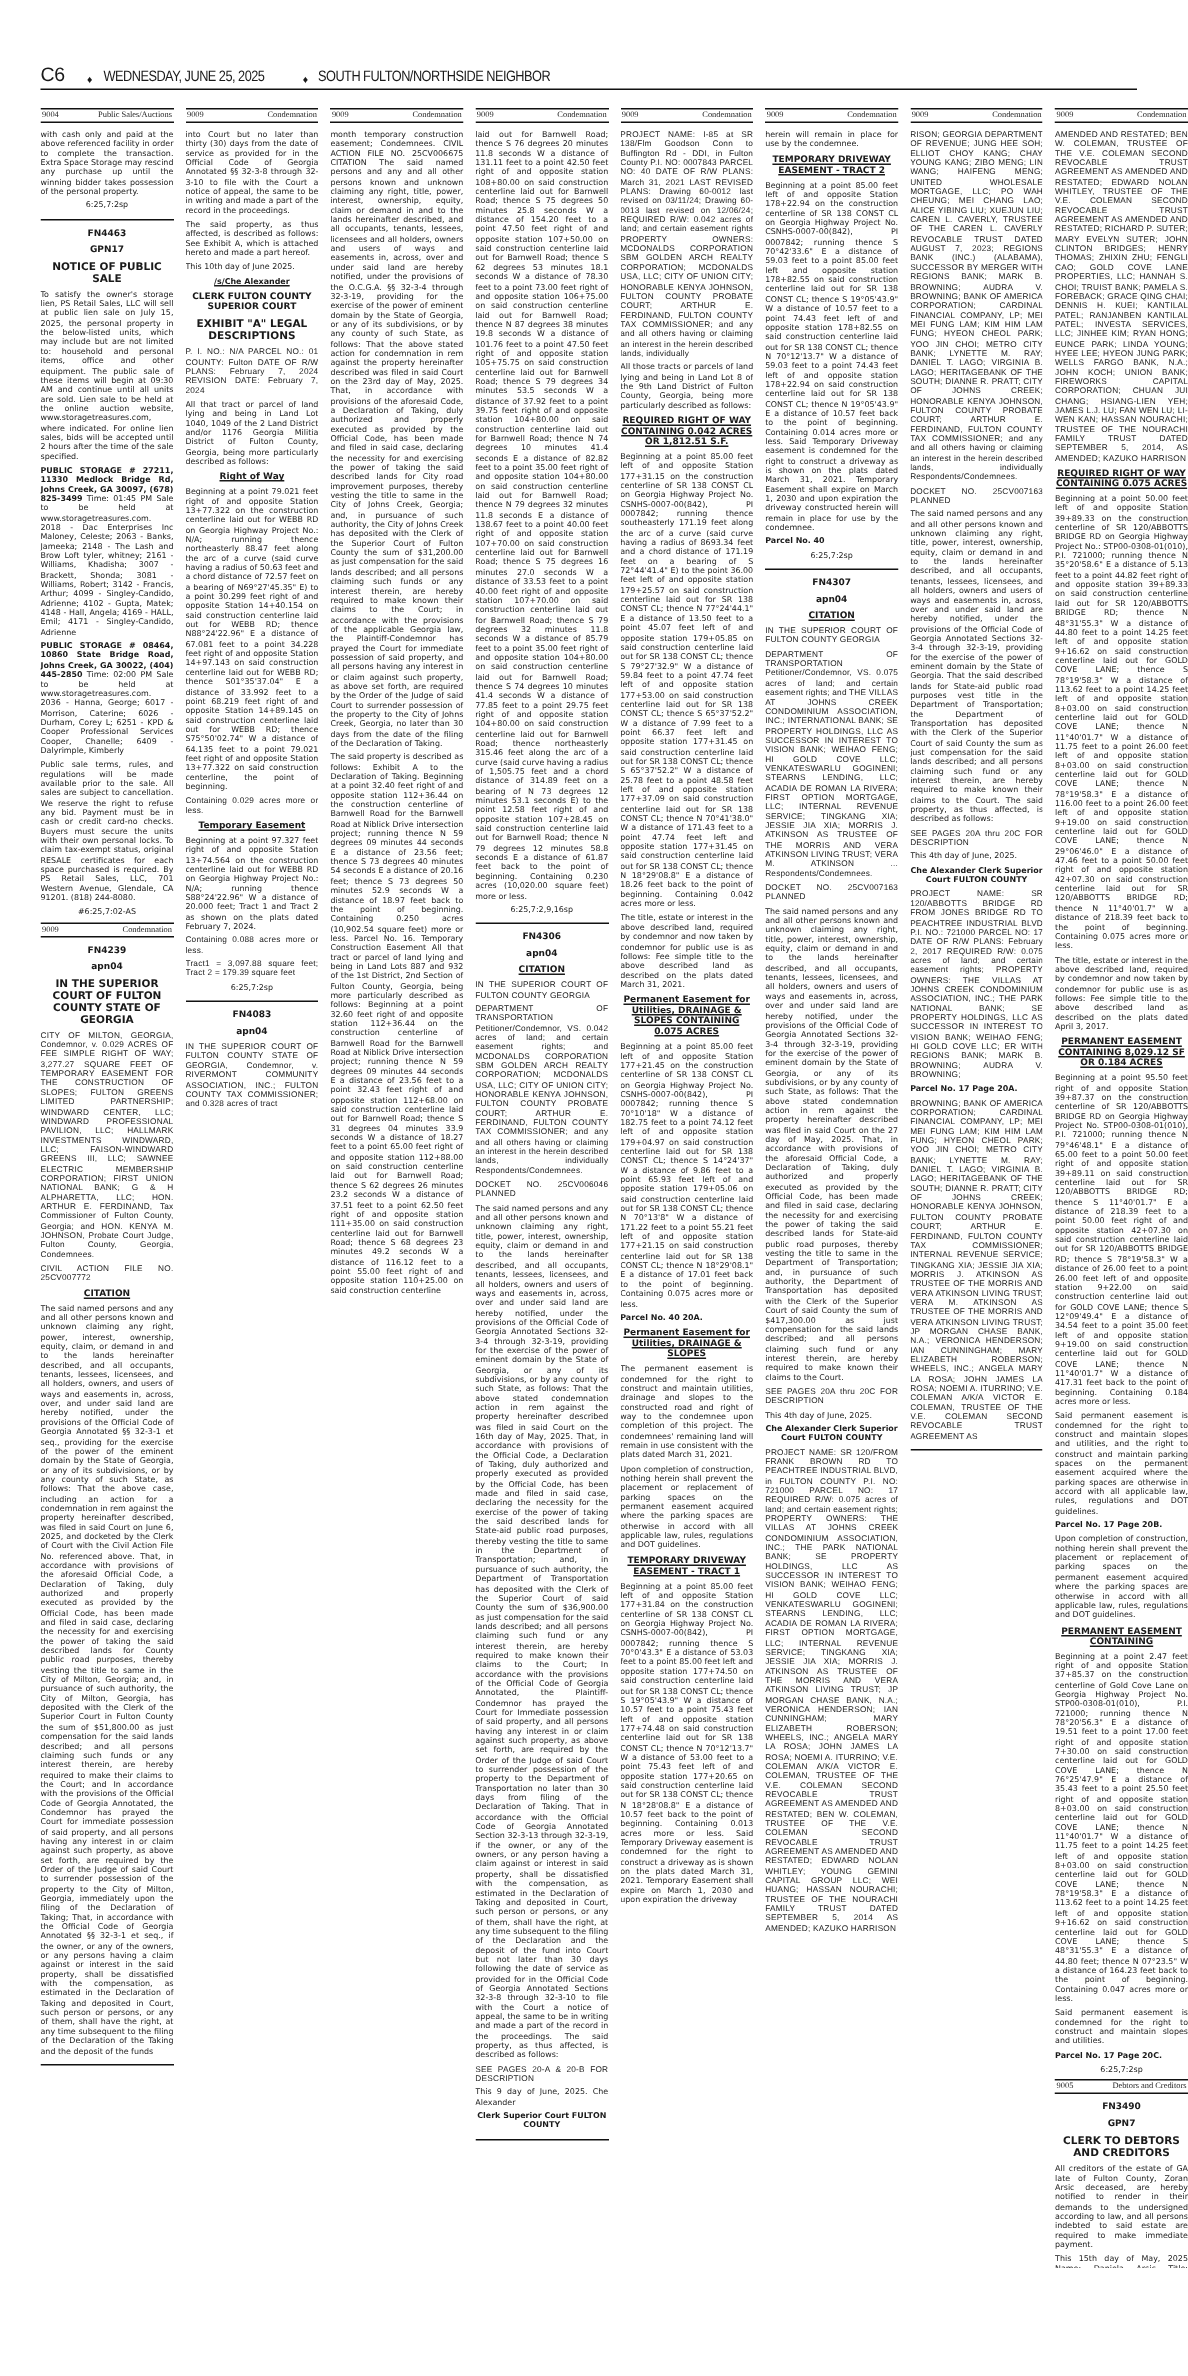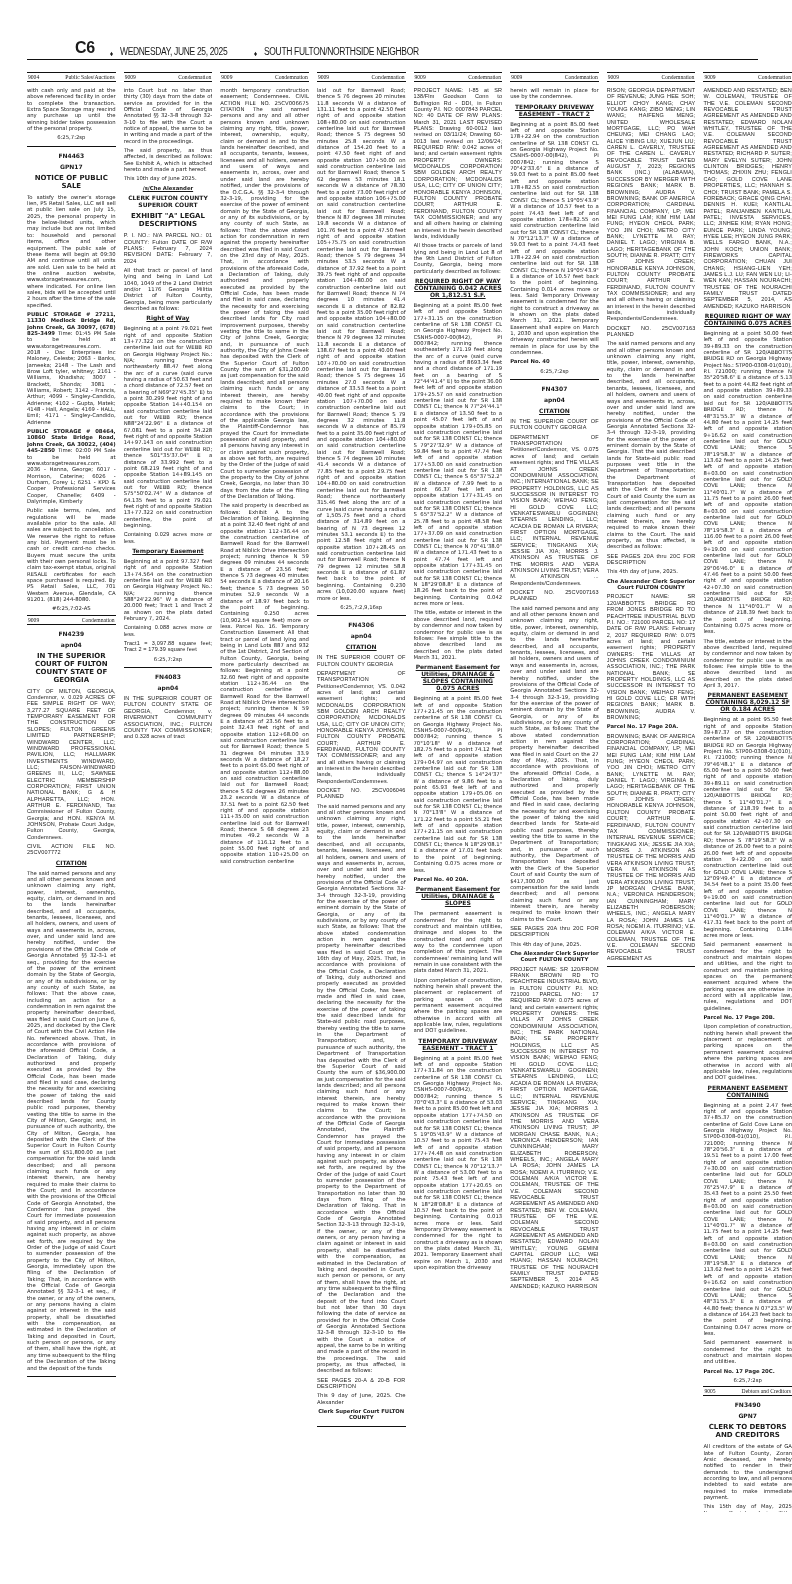--- a/index.html
+++ b/index.html
@@ -1,18 +1,18 @@
 <!DOCTYPE html>
 <html><head>
 <meta charset="utf-8">
 <style>
   html,body{margin:0;padding:0;background:#fff;}
   body{width:792px;height:1584px;overflow:hidden;position:relative;font-family:"DejaVu Sans",sans-serif;color:#1a1a1a;}
   .masthead{position:absolute;left:27px;top:38px;width:731px;height:22px;border-bottom:1.5px solid #111;display:flex;align-items:flex-end;padding-bottom:2px;box-sizing:border-box;font-family:"Liberation Sans",sans-serif;font-stretch:condensed;}
-  .masthead .pg{font-weight:bold;font-size:16px;margin-right:8px;letter-spacing:-0.3px;margin-left:48px;}
+  .masthead .pg{font-weight:normal;font-size:13px;margin-right:8px;letter-spacing:-0.3px;}
   .masthead .dia{font-size:7px;margin:0 7px;}
   .masthead .txt{font-size:10px;letter-spacing:-0.4px;transform:scaleX(0.85);transform-origin:left;}
   .columns{position:absolute;left:27px;top:72px;width:765px;height:1512px;display:flex;}
   .col{width:90.5px;margin-right:8px;font-size:5.3px;line-height:6.35px;text-align:justify;overflow:hidden;height:1440px;position:relative;}
   .col:last-child{margin-right:0;}
   .sechdr{border-top:1.6px solid #111;border-bottom:0.8px solid #111;display:flex;justify-content:space-between;font-family:"Liberation Serif",serif;font-size:5.6px;line-height:8px;padding:0 1px;margin-bottom:5px;}
   .sechdr .code{font-weight:normal;}
   .sechdr .cat{font-style:normal;}
   .para{margin:0 0 3px 0;hyphens:auto;word-break:break-word;}
   .center{text-align:center;}

